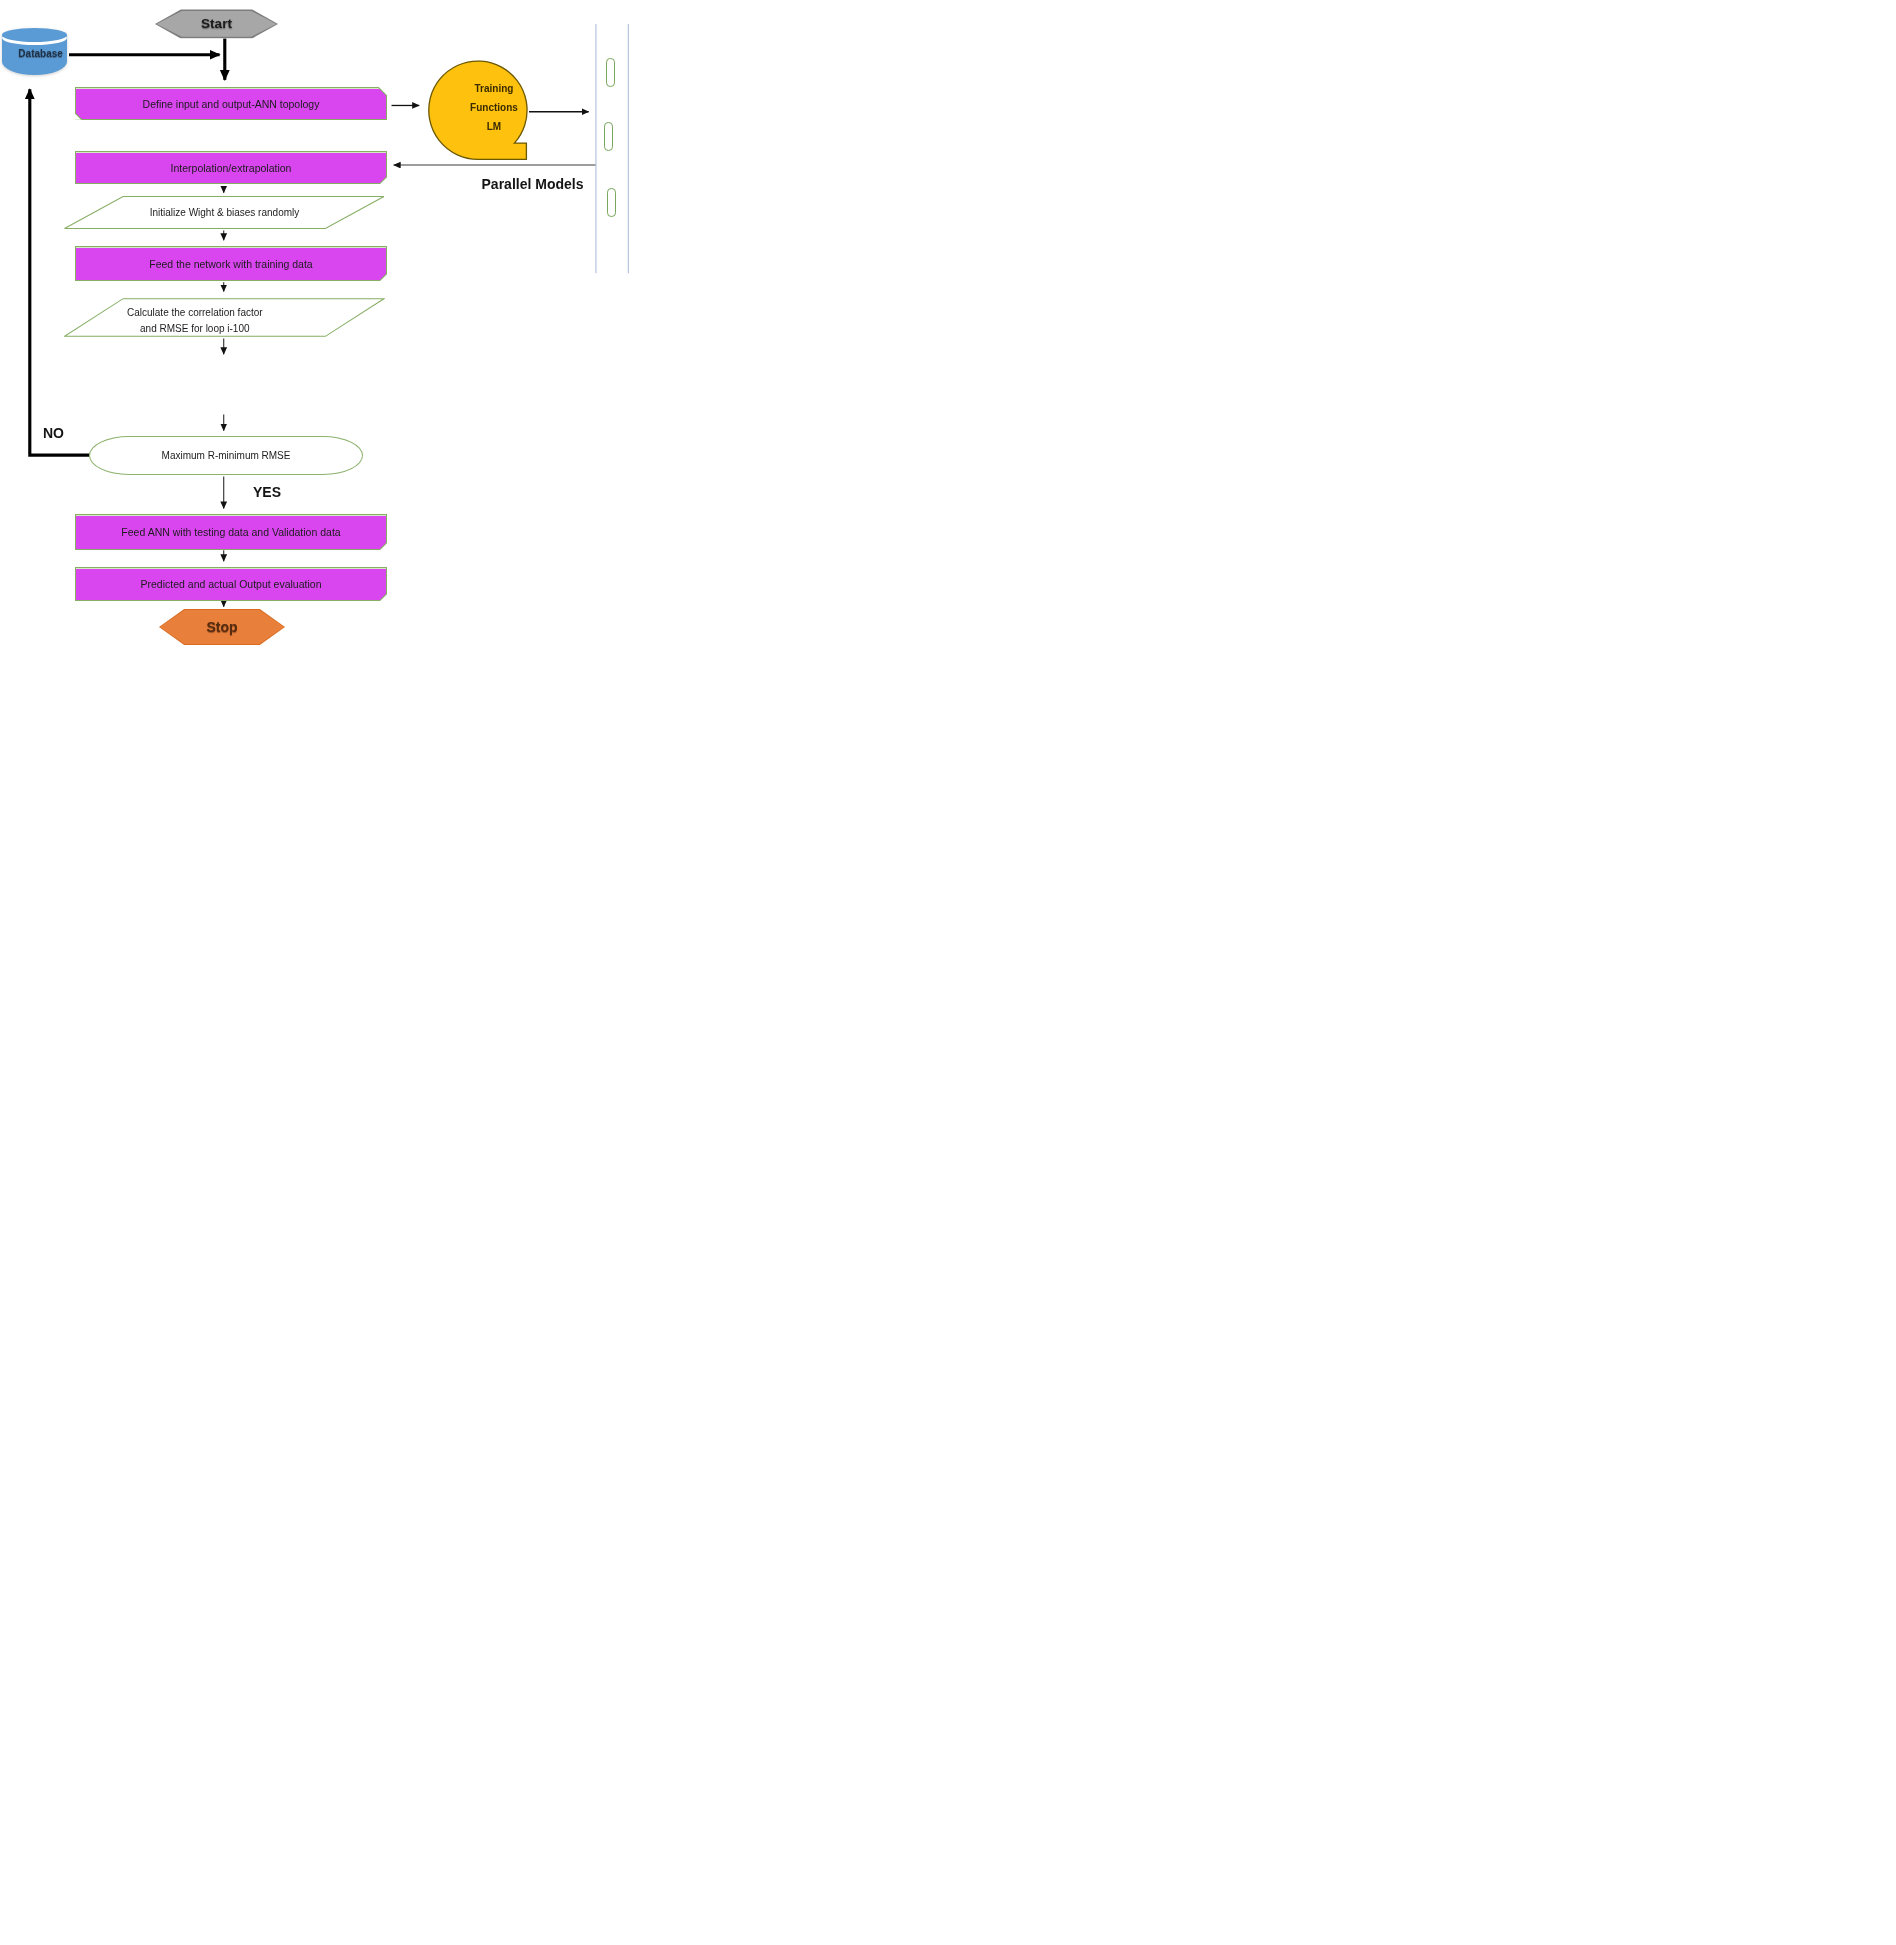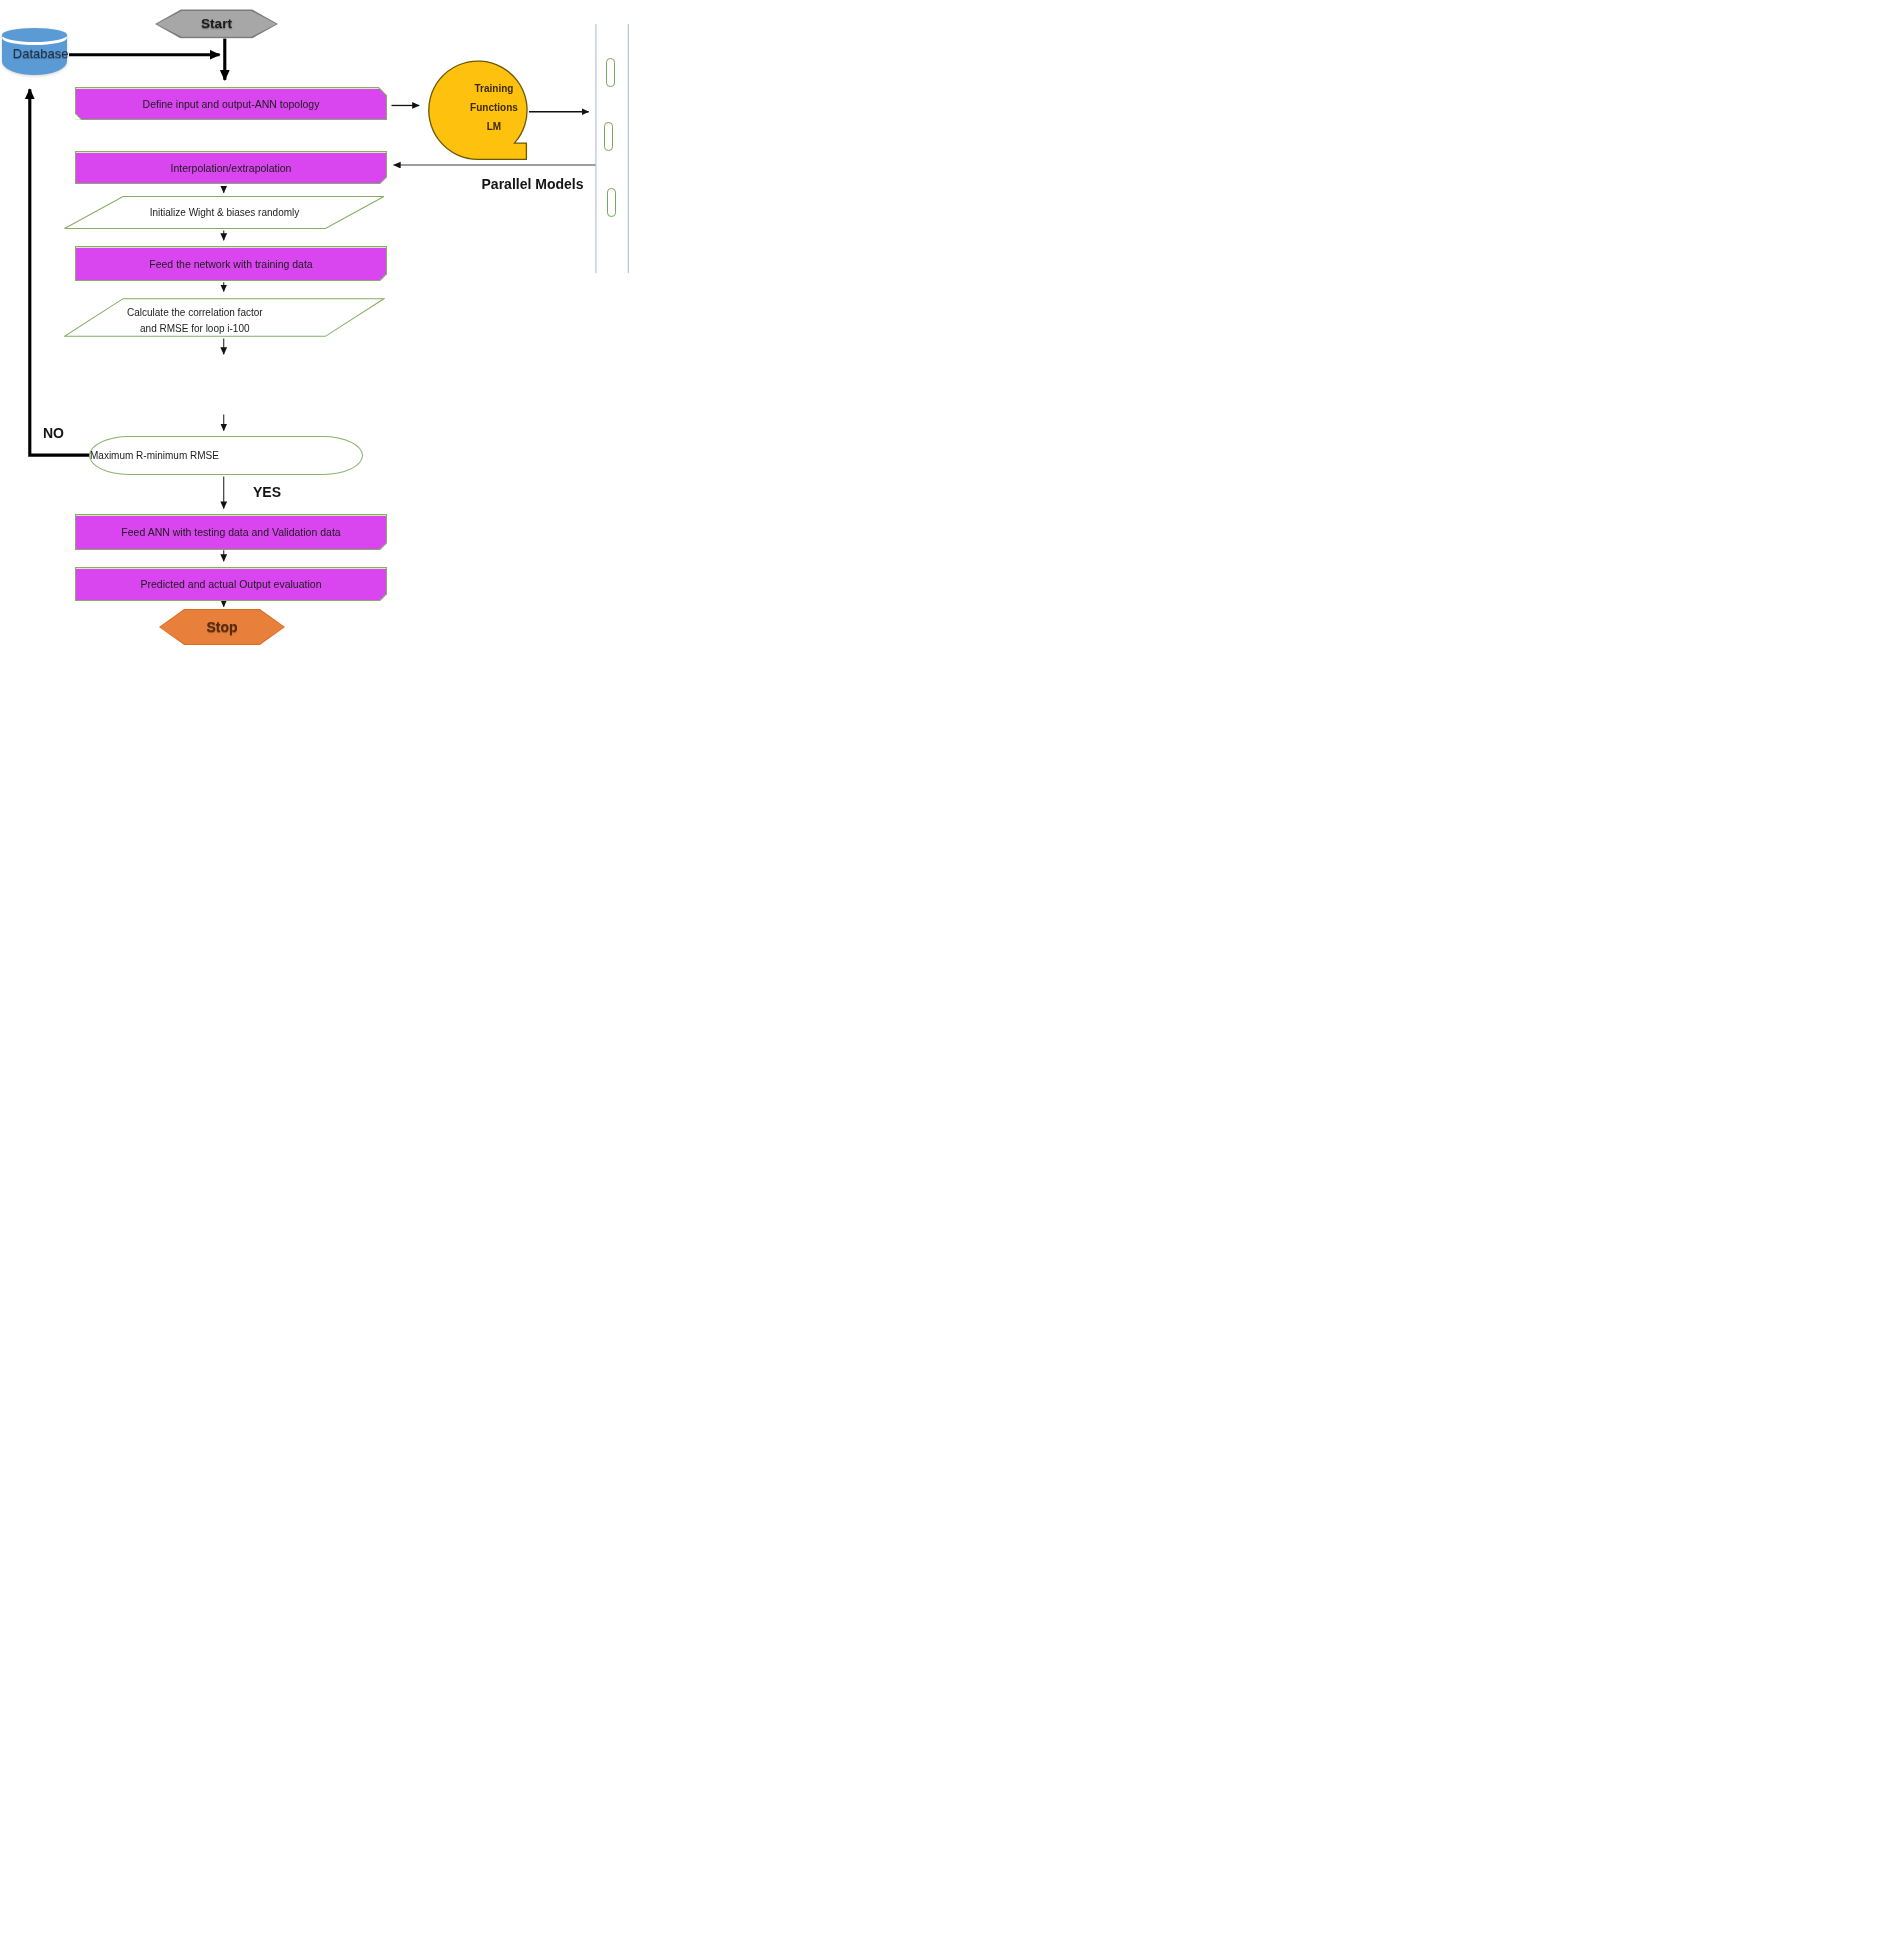--- a/index.html
+++ b/index.html
@@ -37,25 +37,25 @@
   .hex-stop-inner span{font-size:14px;font-weight:600;color:#552a0e;text-shadow:0 1px 1px rgba(60,20,0,.45);}
 
   
   .db{filter:drop-shadow(0 1px 1.6px rgba(120,120,120,.35));}
   .db .body{position:absolute;left:0;right:0;top:6.8px;bottom:0;background:#5b9bd5;
         border-radius:0 0 32px 32px / 0 0 13.6px 13.6px;}
   .db .rim-white{position:absolute;left:0;right:0;top:2.6px;height:14px;border-radius:50%;background:#ffffff;}
   .db .rim-top{position:absolute;left:0;right:0;top:0;height:13.6px;border-radius:50%;background:#5b9bd5;}
   .db .dblabel{position:absolute;left:0;right:0;top:19px;height:13.6px;
         display:flex;align-items:center;justify-content:center;
-        font-size:13px;font-weight:400;color:#1e3147;text-shadow:0 0.5px 1px rgba(0,0,0,.35);padding-left:12px;}
+        font-size:10px;font-weight:700;color:#1e3147;text-shadow:0 0.5px 1px rgba(0,0,0,.35);padding-left:12px;}
 
   
   .stadium{background:#ffffff;border:1.3px solid #8cb26c;border-radius:41px / 20px;
-        display:flex;align-items:center;font-size:10px;color:#1c1c1c;}
+        display:flex;align-items:center;justify-content:center;font-size:10px;color:#1c1c1c;}
 
   
   .ttext{line-height:19px;text-align:center;font-size:10px;font-weight:700;color:#3a2b00;}
 
   
   .pill{border:1.3px solid #79a75d;border-radius:4.2px;background:#ffffff;}
 
   .tag{font-weight:700;font-size:14px;color:#141414;}
 </style>
 </head>

